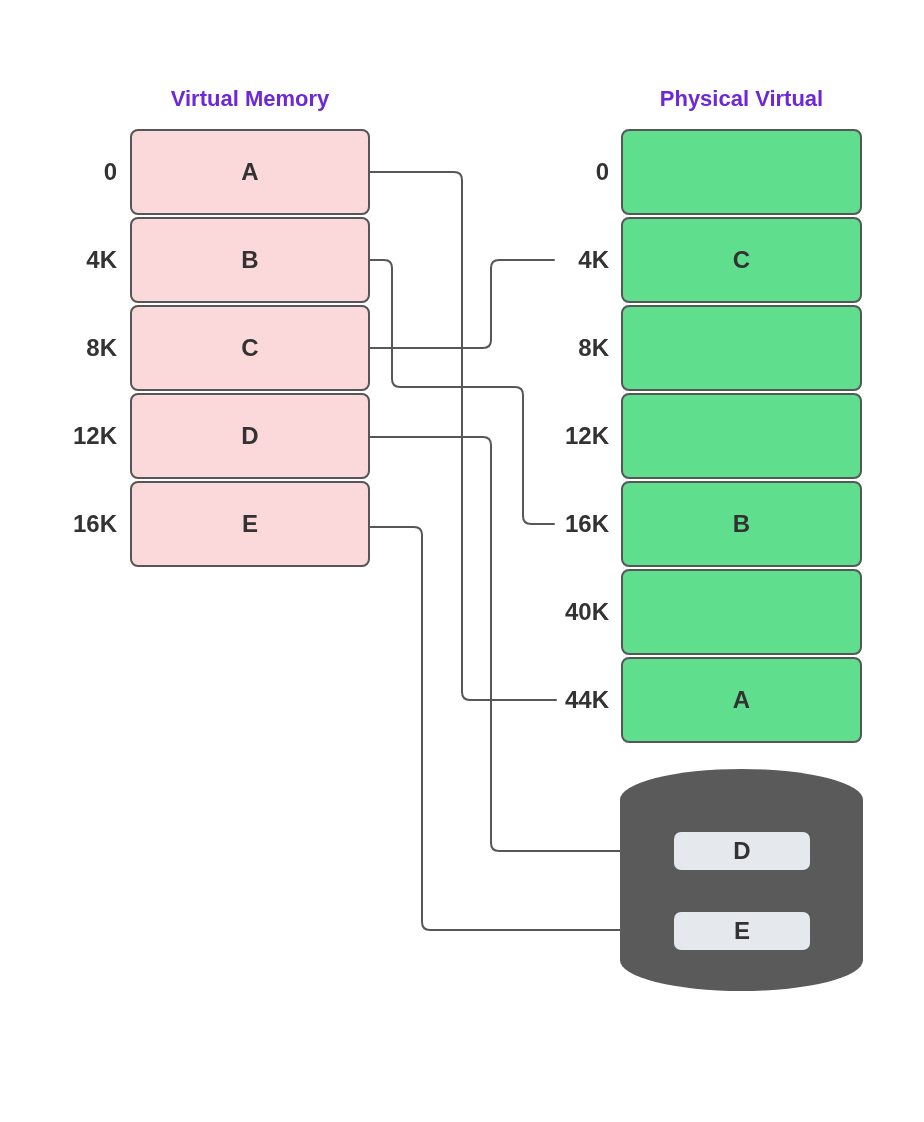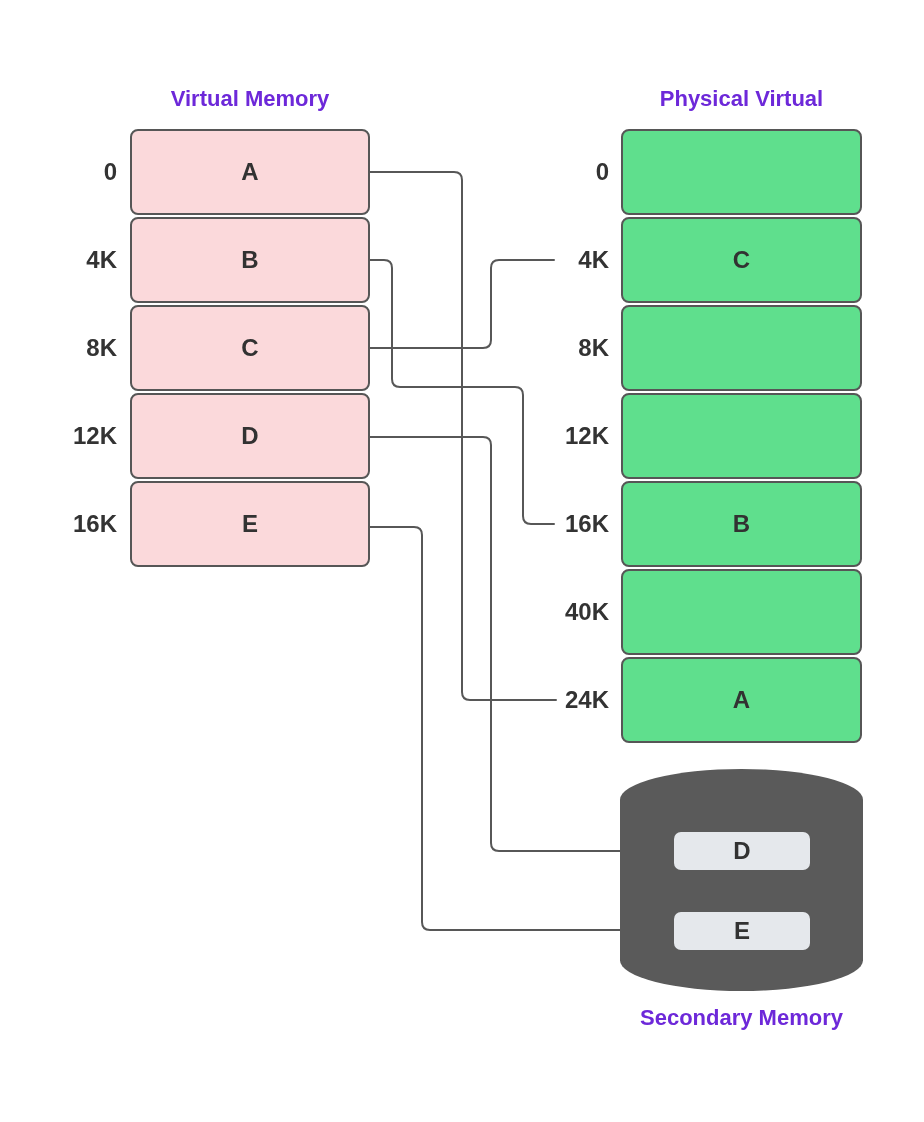--- a/index.html
+++ b/index.html
@@ -65,26 +65,25 @@
 
   <div class="drum" id="secondary-drum" style="left: 620px; top: 769px; width: 243px; height: 222px; background: rgb(90, 90, 90);">
       <div class="page" style="left: 54px; top: 63px; width: 136px; height: 38px; background: rgb(229, 232, 236);">
         <span>D</span>
       </div>
       <div class="page" style="left: 54px; top: 143px; width: 136px; height: 38px; background: rgb(229, 232, 236);">
         <span>E</span>
       </div>
     </div>
 
-  <div class="col-title" style="left:610px;top:1003px;width:263px;">Secondary Memory</div>
 <div class="addr" style="left: 27px; top: 157px;">0</div>
     <div class="addr" style="left: 27px; top: 245px;">4K</div>
     <div class="addr" style="left: 27px; top: 333px;">8K</div>
     <div class="addr" style="left: 27px; top: 421px;">12K</div>
     <div class="addr" style="left: 27px; top: 509px;">16K</div>
     <div class="addr" style="left: 519px; top: 157px;">0</div>
     <div class="addr" style="left: 519px; top: 245px;">4K</div>
     <div class="addr" style="left: 519px; top: 333px;">8K</div>
     <div class="addr" style="left: 519px; top: 421px;">12K</div>
     <div class="addr" style="left: 519px; top: 509px;">16K</div>
     <div class="addr" style="left: 519px; top: 597px;">40K</div>
-    <div class="addr" style="left: 519px; top: 685px;">24K</div>
+    <div class="addr" style="left: 519px; top: 685px;">44K</div>
   </div>
 
 </body></html>

